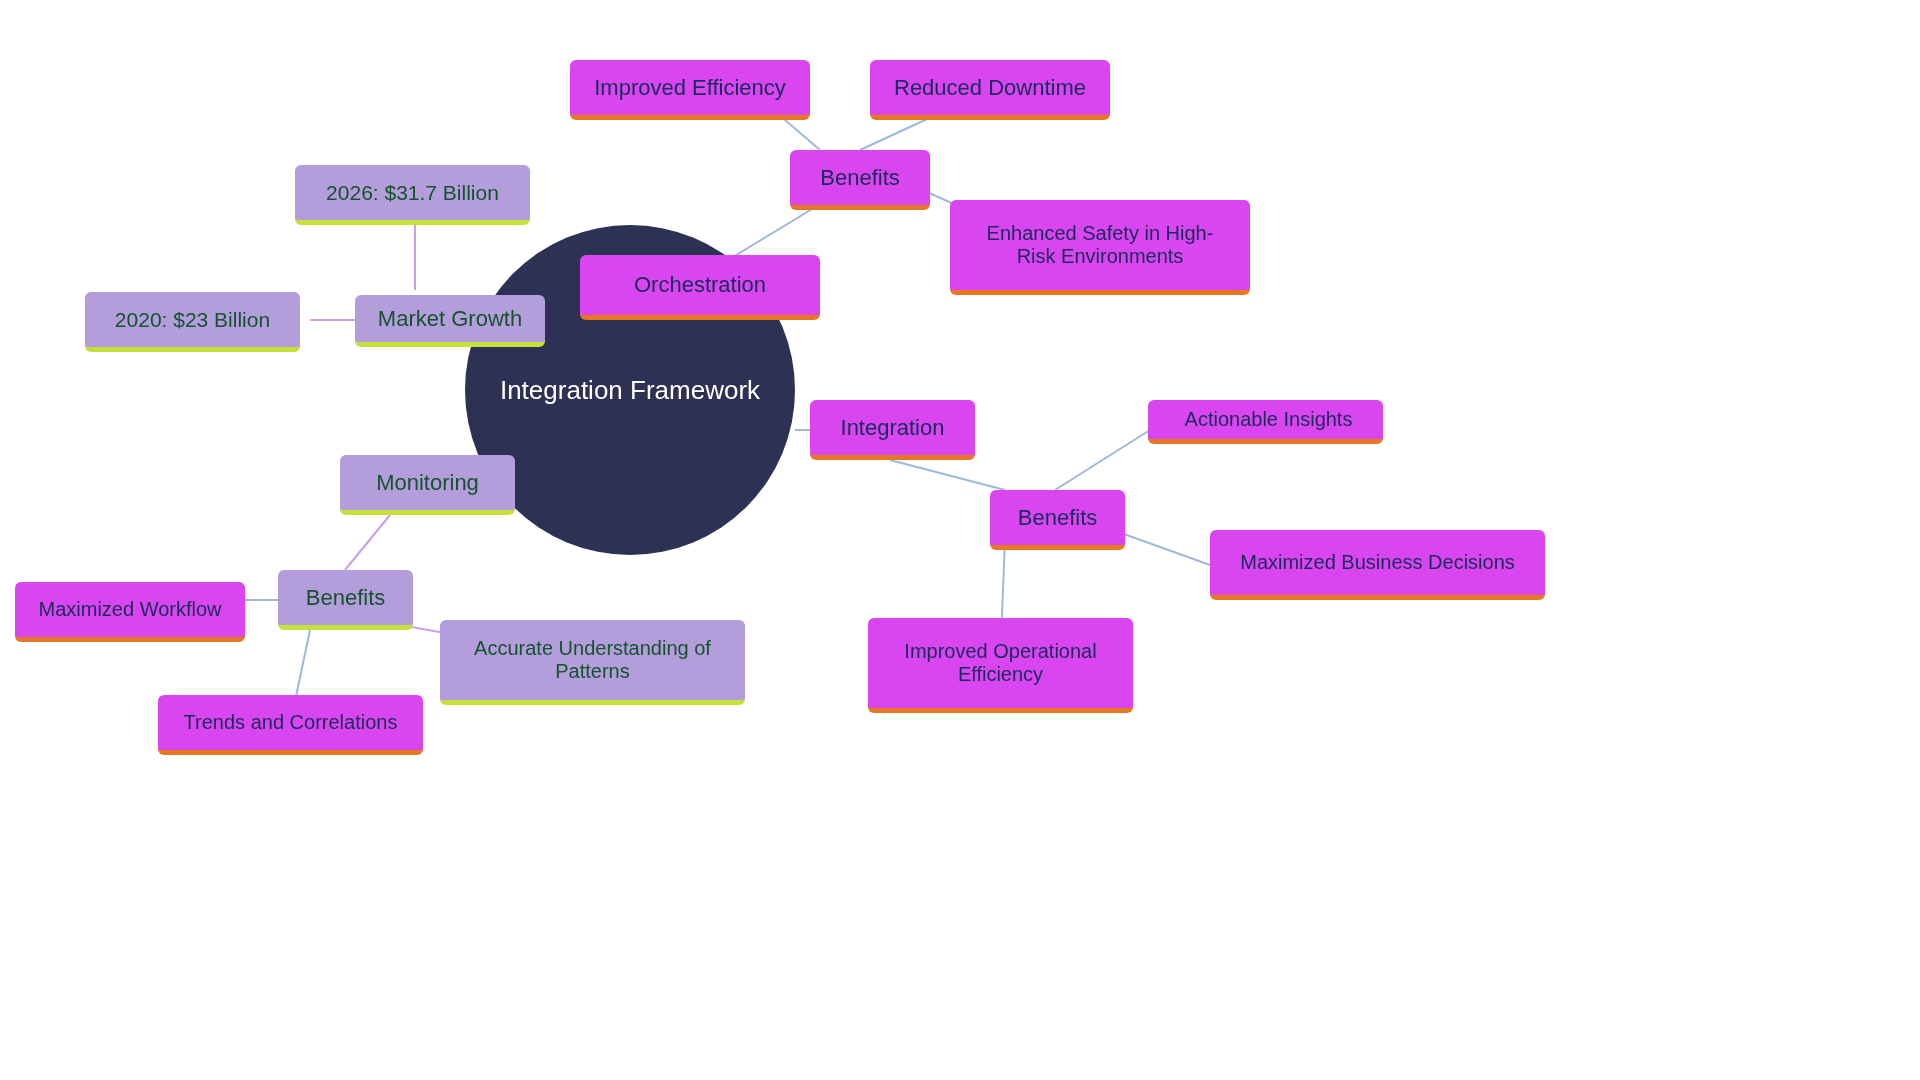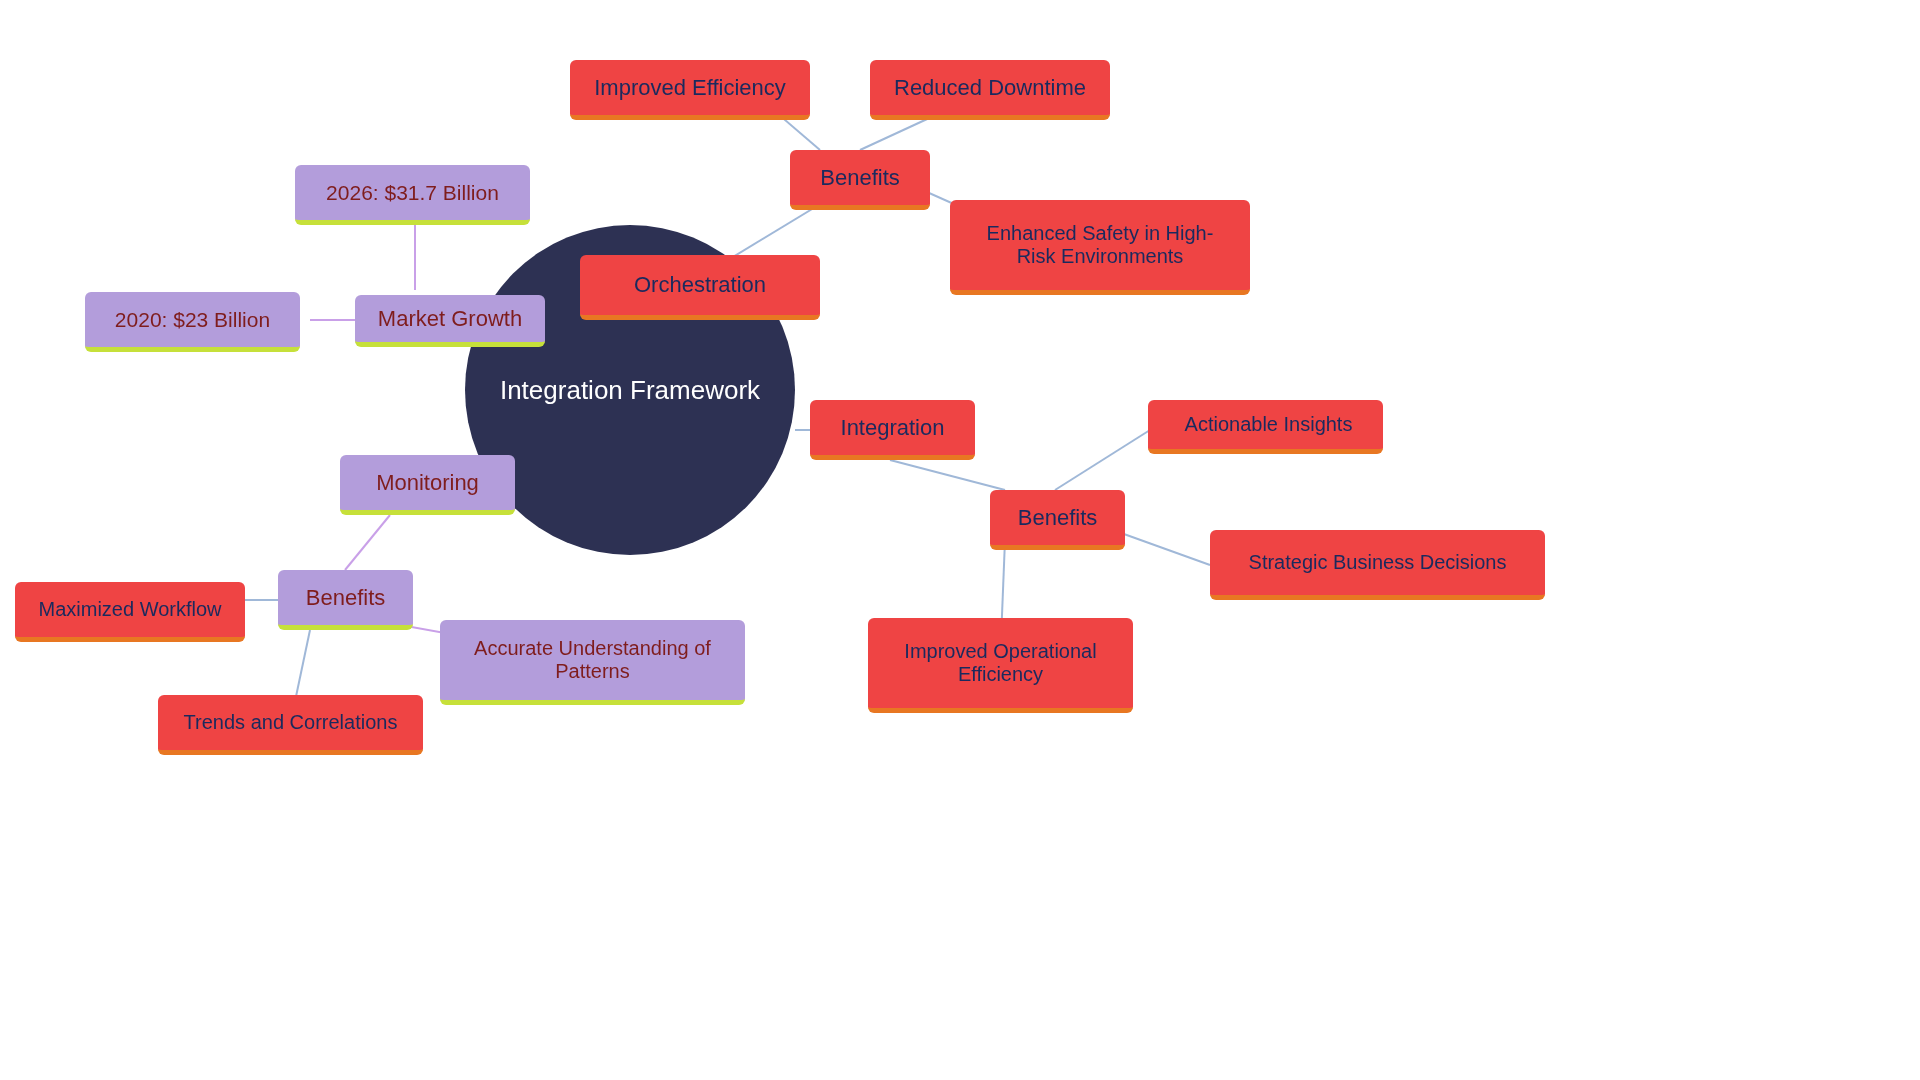--- a/index.html
+++ b/index.html
@@ -28,28 +28,28 @@
       display: flex;
       align-items: center;
       justify-content: center;
       text-align: center;
       font-size: 22px;
       font-weight: 500;
       padding: 12px 18px;
     }
 
     .node-blue {
-      background: #ef4444;
+      background: #d946ef;
       color: #1a2a5e;
       border-bottom: 5px solid #e87722;
     }
 
     .node-purple {
       background: #b39ddb;
-      color: #7f1d1d;
+      color: #14532d;
       border-bottom: 5px solid #c6e03a;
     }
 
     .center-node {
       position: absolute;
       z-index: 2;
       border-radius: 50%;
       background: #2d3153;
       color: #ffffff;
       display: flex;
@@ -159,23 +159,23 @@
 </div>
 
 <div class="node node-blue" style="left: 810px; top: 400px; width: 165px; height: 60px;">
   <span>Integration</span>
 </div>
 
 <div class="node node-blue" style="left: 990px; top: 490px; width: 135px; height: 60px;">
   <span>Benefits</span>
 </div>
 
-<div class="node node-blue" style="left: 1148px; top: 400px; width: 235px; height: 54px; font-size: 20px; padding-left: 24px;">
+<div class="node node-blue" style="left: 1148px; top: 400px; width: 235px; height: 44px; font-size: 20px; padding-left: 24px;">
   <span>Actionable Insights</span>
 </div>
 
 <div class="node node-blue" style="left: 1210px; top: 530px; width: 335px; height: 70px; font-size: 20px;">
-  <span>Strategic Business Decisions</span>
+  <span>Maximized Business Decisions</span>
 </div>
 
 <div class="node node-blue" style="left: 868px; top: 618px; width: 265px; height: 95px; font-size: 20px;">
   <span>Improved Operational Efficiency</span>
 </div>
 
 </body></html>

